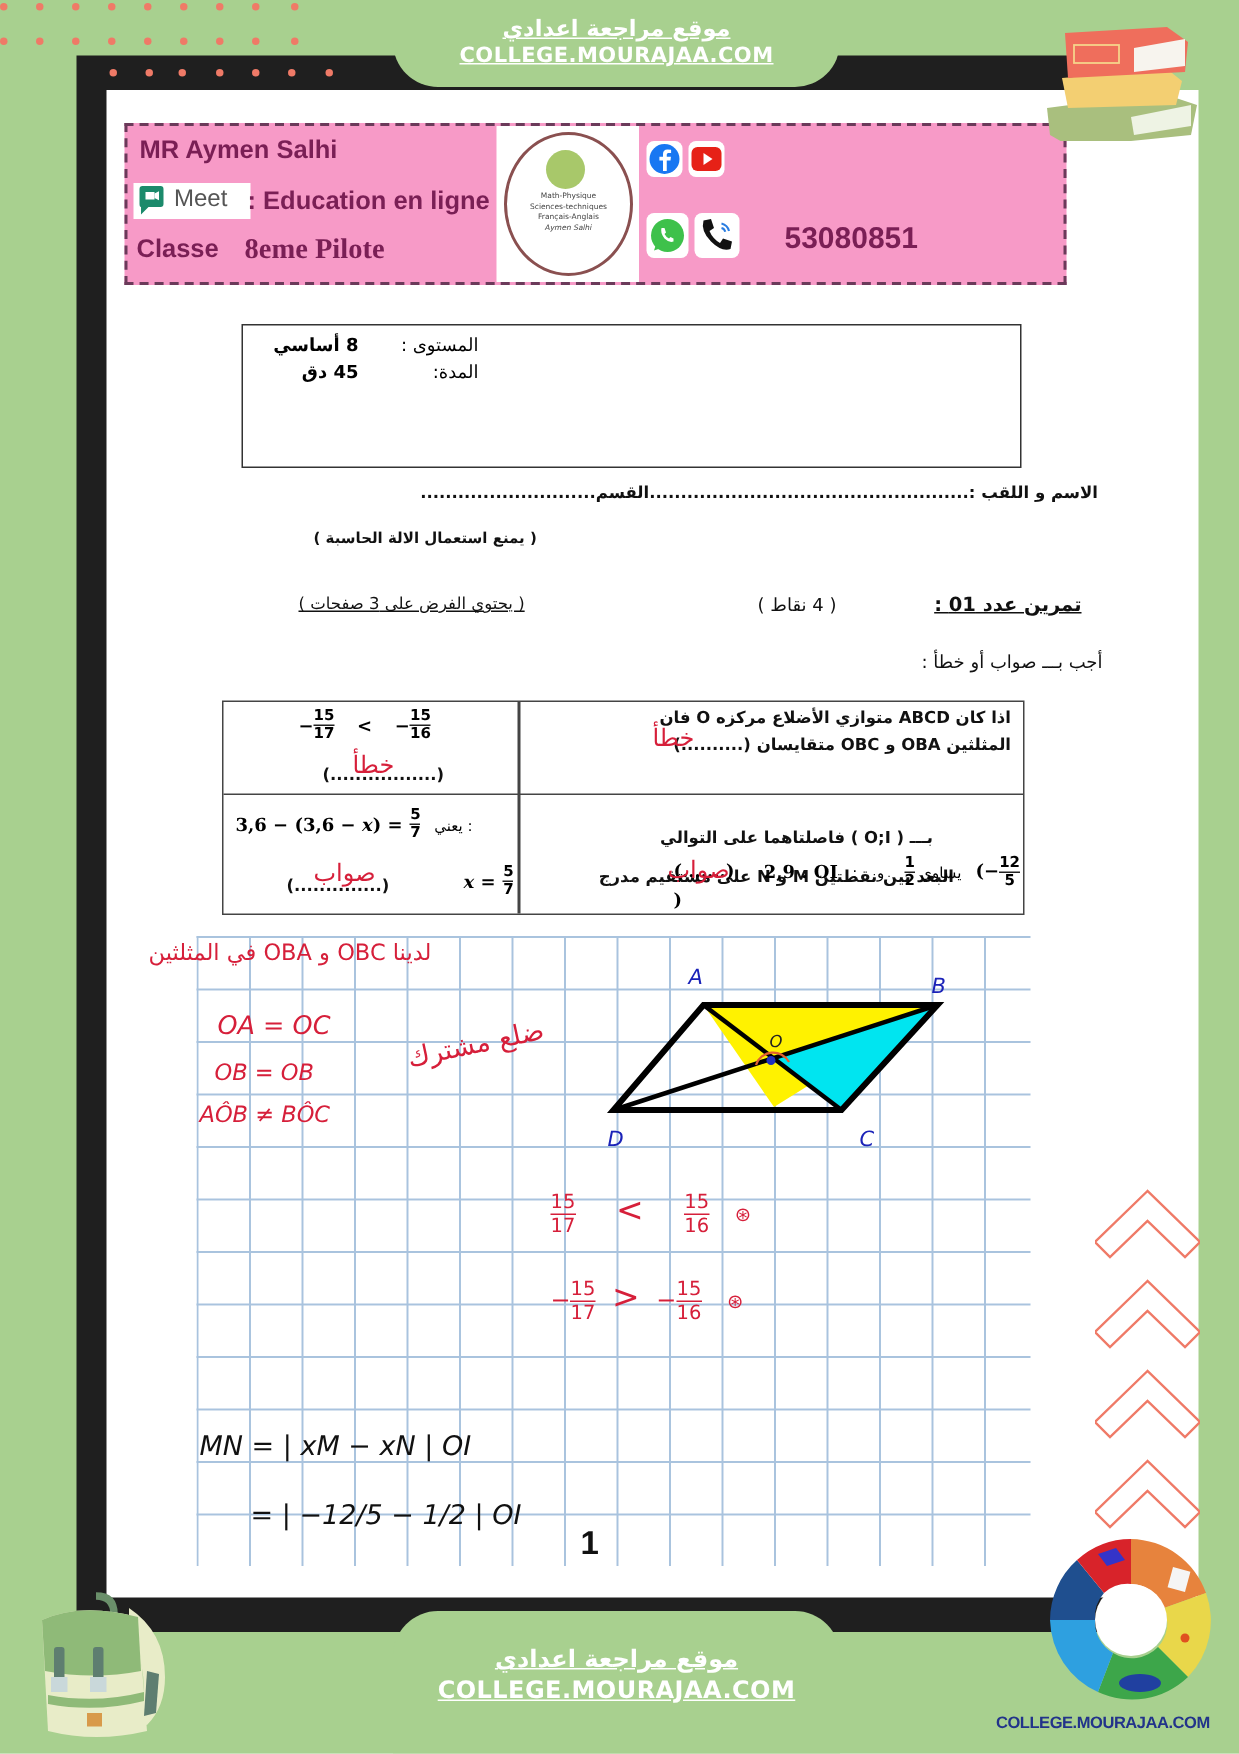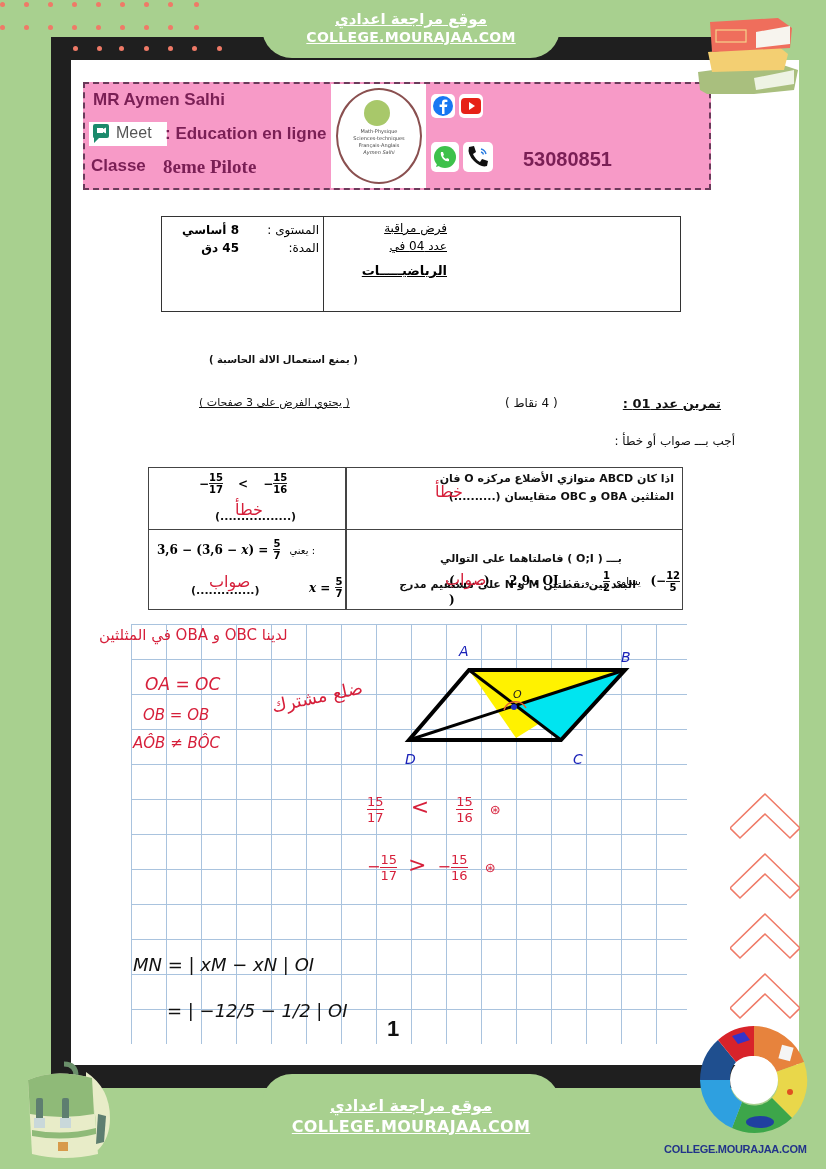--- a/index.html
+++ b/index.html
@@ -159,27 +159,25 @@
     <div class="t" style="left:438px;top:64px;font-size:20px;">53080851</div>
   </div>
 
   <div class="hdr-table">
     <div class="cell" style="width:161px;">
       <span style="position:absolute;right:4px;top:6px;">المستوى :</span>
       <span style="position:absolute;right:84px;top:6px;font-weight:bold;">8 أساسي</span>
       <span style="position:absolute;right:4px;top:24px;">المدة:</span>
       <span style="position:absolute;right:84px;top:24px;font-weight:bold;">45 دق</span>
     </div>
-    <div class="cell" style="width:172px;">
-      <span style="position:absolute;right:48px;top:4px;text-decoration:underline;">فرض مراقبة</span>
-      <span style="position:absolute;right:48px;top:22px;text-decoration:underline;">عدد 04  في</span>
-      <span style="position:absolute;right:48px;top:46px;text-decoration:underline;font-weight:bold;font-size:13px;">الرياضيـــــات</span>
-    </div>
-  </div>
-
+  </div>
+
+  <div class="line-text" style="right:67px;top:262px;font-weight:bold;">
+    <span>الاسم و اللقب :</span><span>...................................................</span><span style="font-weight:bold;">القسم</span><span>............................</span>
+  </div>
 
   <div class="line-text" style="left:138px;top:294px;font-weight:bold;font-size:10px;">( يمنع استعمال الالة الحاسبة )</div>
 
   <div class="line-text" style="right:78px;top:336px;font-size:13px;text-decoration:underline;font-weight:bold;">تمرين عدد 01 :</div>
   <div class="line-text" style="left:434px;top:336px;font-size:12px;">( 4 نقاط )</div>
   <div class="line-text" style="left:128px;top:336px;font-size:11px;text-decoration:underline;">( يحتوي الفرض على 3 صفحات )</div>
 
   <div class="line-text" style="right:64px;top:374px;font-size:12px;">أجب بـــ صواب    أو  خطأ   :</div>
 
   <div class="ex-table">

